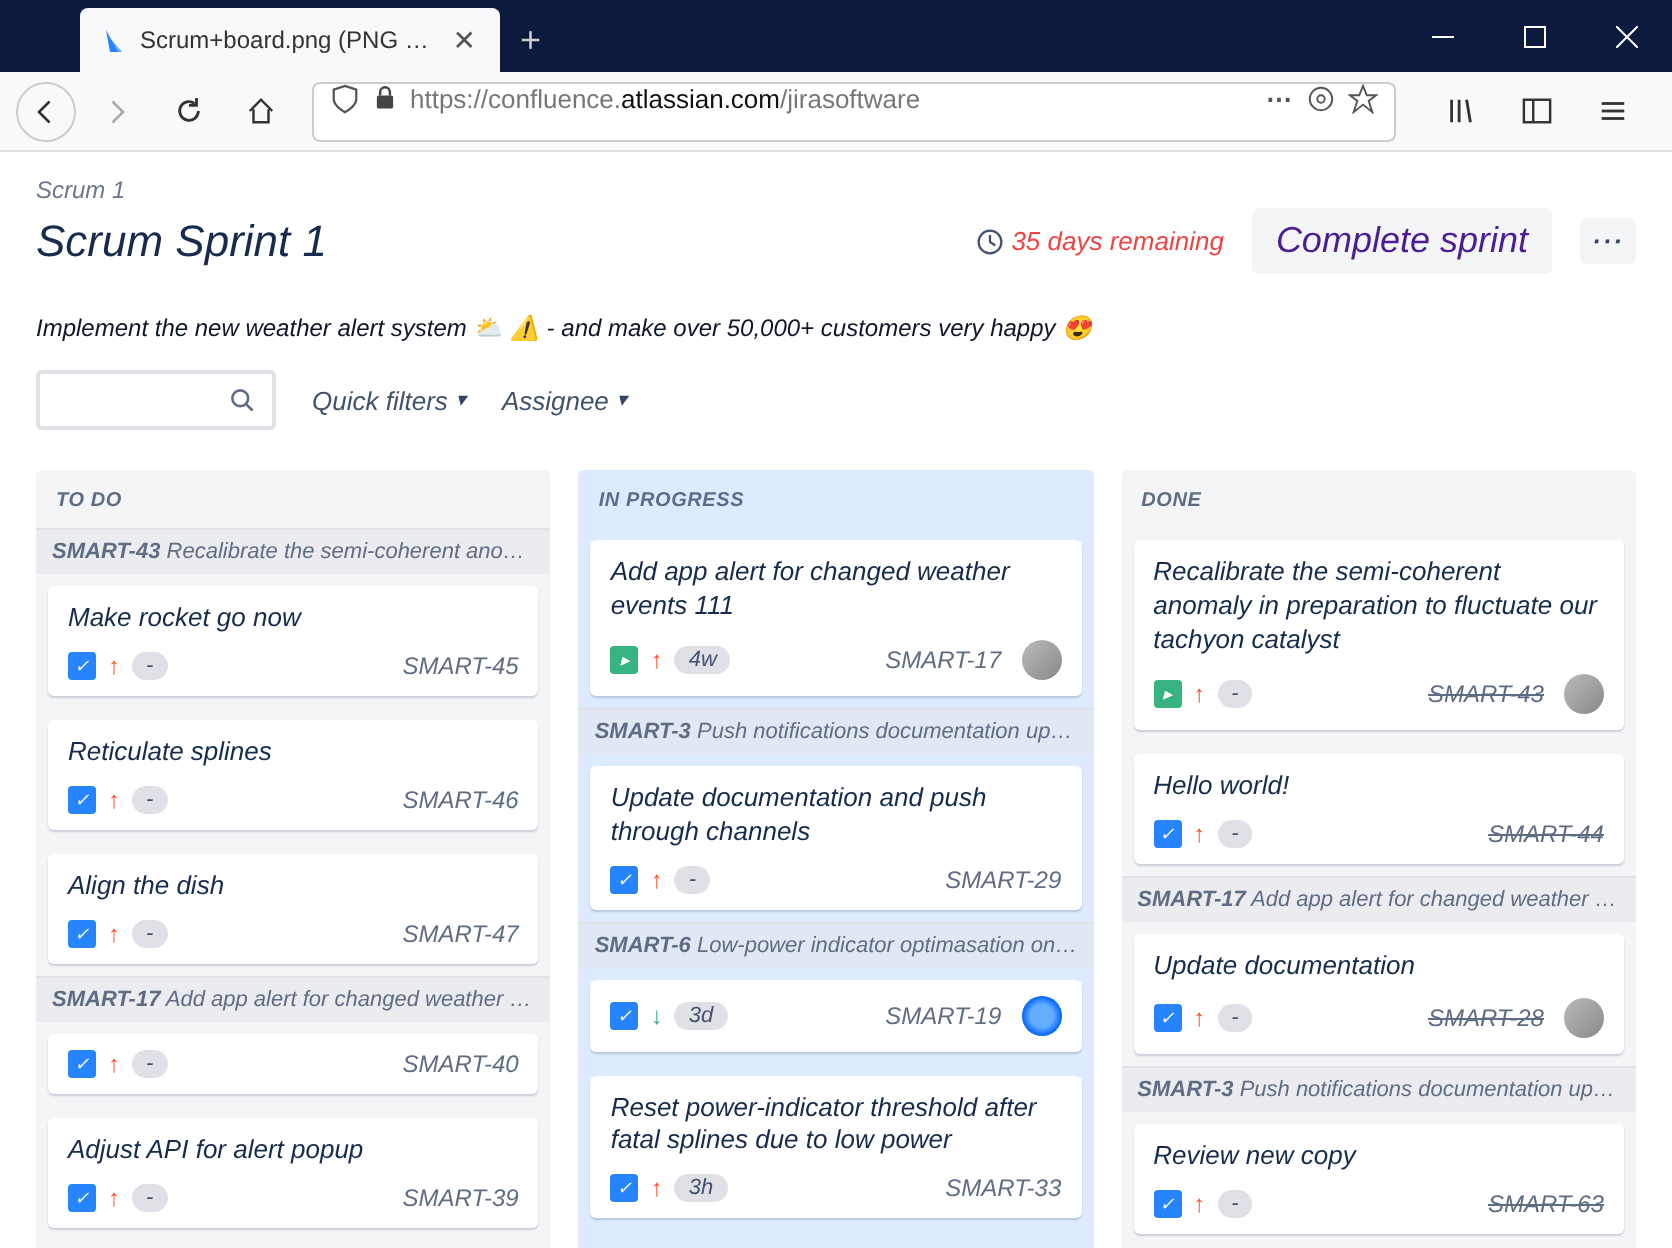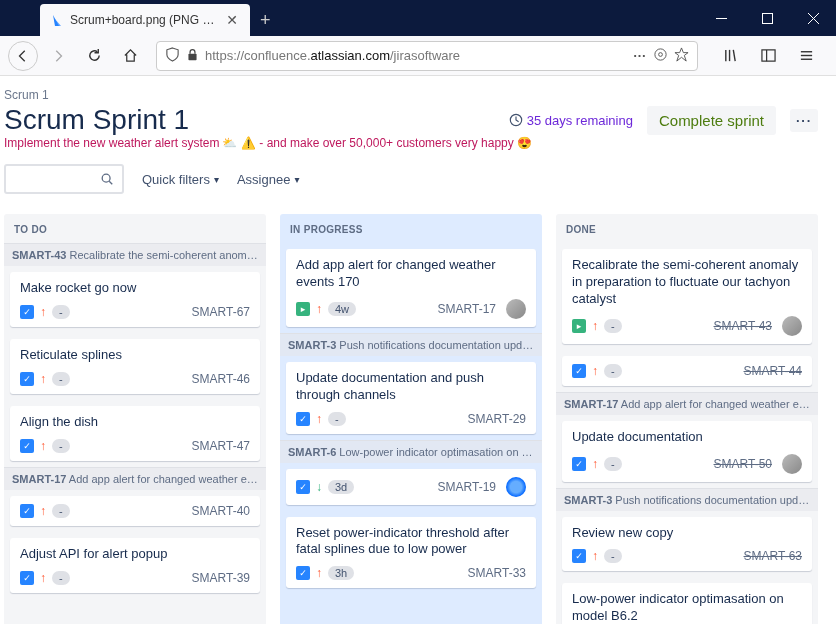--- a/index.html
+++ b/index.html
@@ -11,34 +11,34 @@
 .tab-favicon { width: 16px; height: 16px; }
 .tab-title { flex: 1; font-size: 12px; color: #333; white-space: nowrap; overflow: hidden; text-overflow: ellipsis; }
 .tab-close { color: #555; font-size: 14px; padding: 0 4px; }
 .newtab-btn { color: #ccc; font-size: 18px; padding: 0 10px; height: 32px; display: flex; align-items: center; }
 .window-controls { margin-left: auto; display: flex; }
 .win-ctrl { width: 46px; height: 36px; display: flex; align-items: center; justify-content: center; color: #fff; }
 
 .navbar { height: 40px; background: #f9f9fb; border-bottom: 1px solid #e0e0e0; display: flex; align-items: center; padding: 0 8px; gap: 4px; }
 .nav-btn { width: 32px; height: 32px; display: flex; align-items: center; justify-content: center; color: #555; border-radius: 4px; }
 .nav-back { border: 1px solid #ccc; border-radius: 50%; width: 30px; height: 30px; }
-.urlbar-wrap { flex: 1; display: flex; align-items: center; background: #fff; border: 1px solid #ccc; border-radius: 4px; height: 30px; padding: 0 8px; gap: 6px; margin: 0 6px; }
+.urlbar-wrap { flex: 1; display: flex; background: #fff; border: 1px solid #ccc; border-radius: 4px; height: 30px; padding: 0 8px; gap: 6px; margin: 0 6px; }
 .urlbar-text { flex: 1; font-size: 13px; color: #777; white-space: nowrap; overflow: hidden; text-overflow: ellipsis; }
 .url-domain { color: #111; }
 .urlbar-icon { color: #555; }
 .right-tools { display: flex; gap: 6px; padding: 0 6px; }
 
-.content { height: 548px; overflow-y: auto; padding: 12px 18px 0 4px; background: #fff; }
+.content { height: 548px; overflow-y: auto; padding: 12px 18px 0 18px; background: #fff; font-style: italic; }
 .breadcrumb { font-size: 12px; color: #6b778c; }
 .page-header { display: flex; align-items: center; gap: 14px; margin-top: 2px; }
-.page-title { font-size: 28px; font-weight: 500; color: #172b4d; flex: 1; }
-.days-remain { font-size: 13px; color: #6d28d9; display: flex; align-items: center; gap: 4px; }
-.complete-btn { background: #f4f5f7; border-radius: 3px; padding: 6px 12px; font-size: 15px; color: #4d7c0f; }
+.page-title { font-size: 22px; font-weight: 500; color: #172b4d; flex: 1; }
+.days-remain { font-size: 13px; color: #ef4444; display: flex; align-items: center; gap: 4px; }
+.complete-btn { background: #f4f5f7; border-radius: 3px; padding: 6px 12px; font-size: 18px; color: #4c1d95; }
 .more-btn { background: #f4f5f7; border-radius: 3px; padding: 4px 6px; font-weight: bold; color: #344563; letter-spacing: 1px; }
-.sprint-desc { font-size: 12px; color: #be185d; margin-top: 0; }
+.sprint-desc { font-size: 12px; color: #0f172a; margin-top: 20px; }
 .filterbar { display: flex; align-items: center; gap: 18px; margin-top: 14px; }
 .search-box { width: 120px; height: 30px; border: 2px solid #dfe1e6; border-radius: 3px; display: flex; align-items: center; justify-content: flex-end; padding: 0 8px; color: #6b778c; }
 .filter-label { font-size: 13px; color: #42526e; display: flex; align-items: center; gap: 4px; }
 .chev { font-size: 10px; color: #344563; }
 
 .board { display: flex; gap: 14px; margin-top: 20px; padding-bottom: 20px; }
 .column { flex: 1; background: #f4f5f7; border-radius: 3px; display: flex; flex-direction: column; min-width: 0; }
 .col-header { font-size: 10px; font-weight: 600; color: #5e6c84; padding: 10px 10px 8px 10px; letter-spacing: 0.3px; }
 .swimlane-hdr { font-size: 11px; color: #5e6c84; background: #ebecf0; padding: 5px 8px; white-space: nowrap; overflow: hidden; text-overflow: ellipsis; border-top: 1px solid #dfe1e6; }
 .swimlane-key { font-weight: 600; }
@@ -196,21 +196,21 @@
     <div class="column">
       <div class="col-header">TO DO</div>
       <div class="swimlane-hdr"><span class="swimlane-key">SMART-43</span> <span>Recalibrate the semi-coherent anomaly i...</span></div>
       <div class="card">
         <div class="card-title">Make rocket go now</div>
         <div class="card-footer">
             <span class="issue-icon task-ic">✓</span>
             <span class="prio prio-up">↑</span>
             <span class="est-badge">-</span>
             <span class="spacer"></span>
-            <span class="issue-key">SMART-67</span>
+            <span class="issue-key">SMART-45</span>
           </div>
       </div>
       <div class="card">
         <div class="card-title">Reticulate splines</div>
         <div class="card-footer">
             <span class="issue-icon task-ic">✓</span>
             <span class="prio prio-up">↑</span>
             <span class="est-badge">-</span>
             <span class="spacer"></span>
             <span class="issue-key">SMART-46</span>
@@ -245,21 +245,21 @@
             <span class="spacer"></span>
             <span class="issue-key">SMART-39</span>
           </div>
       </div>
 
     </div>
 
     <div class="column col-inprog">
       <div class="col-header">IN PROGRESS</div>
       <div class="card">
-        <div class="card-title">Add app alert for changed weather events 170</div>
+        <div class="card-title">Add app alert for changed weather events 111</div>
         <div class="card-footer">
             <span class="issue-icon story-ic">▸</span>
             <span class="prio prio-up">↑</span>
             <span class="est-badge">4w</span>
             <span class="spacer"></span>
             <span class="issue-key">SMART-17</span>
             <span class="avatar"></span>
           </div>
       </div>
       <div class="swimlane-hdr" style="background:#e2e8f3"><span class="swimlane-key">SMART-3</span> <span>Push notifications documentation updates</span></div>
@@ -303,37 +303,38 @@
         <div class="card-footer">
             <span class="issue-icon story-ic">▸</span>
             <span class="prio prio-up">↑</span>
             <span class="est-badge">-</span>
             <span class="spacer"></span>
             <span class="issue-key strike">SMART-43</span>
             <span class="avatar"></span>
           </div>
       </div>
       <div class="card">
+        <div class="card-title">Hello world!</div>
         <div class="card-footer">
             <span class="issue-icon task-ic">✓</span>
             <span class="prio prio-up">↑</span>
             <span class="est-badge">-</span>
             <span class="spacer"></span>
             <span class="issue-key strike">SMART-44</span>
           </div>
       </div>
       <div class="swimlane-hdr"><span class="swimlane-key">SMART-17</span> <span>Add app alert for changed weather event...</span></div>
       <div class="card">
         <div class="card-title">Update documentation</div>
         <div class="card-footer">
             <span class="issue-icon task-ic">✓</span>
             <span class="prio prio-up">↑</span>
             <span class="est-badge">-</span>
             <span class="spacer"></span>
-            <span class="issue-key strike">SMART-50</span>
+            <span class="issue-key strike">SMART-28</span>
             <span class="avatar"></span>
           </div>
       </div>
       <div class="swimlane-hdr"><span class="swimlane-key">SMART-3</span> <span>Push notifications documentation updates</span></div>
       <div class="card">
         <div class="card-title">Review new copy</div>
         <div class="card-footer">
             <span class="issue-icon task-ic">✓</span>
             <span class="prio prio-up">↑</span>
             <span class="est-badge">-</span>

